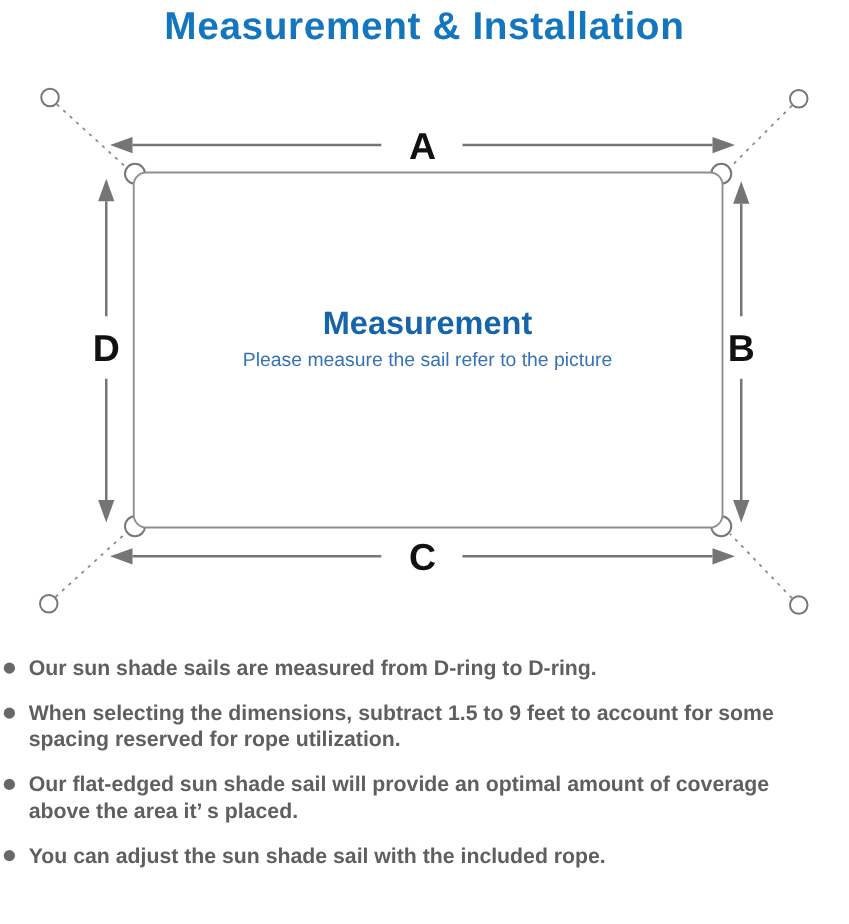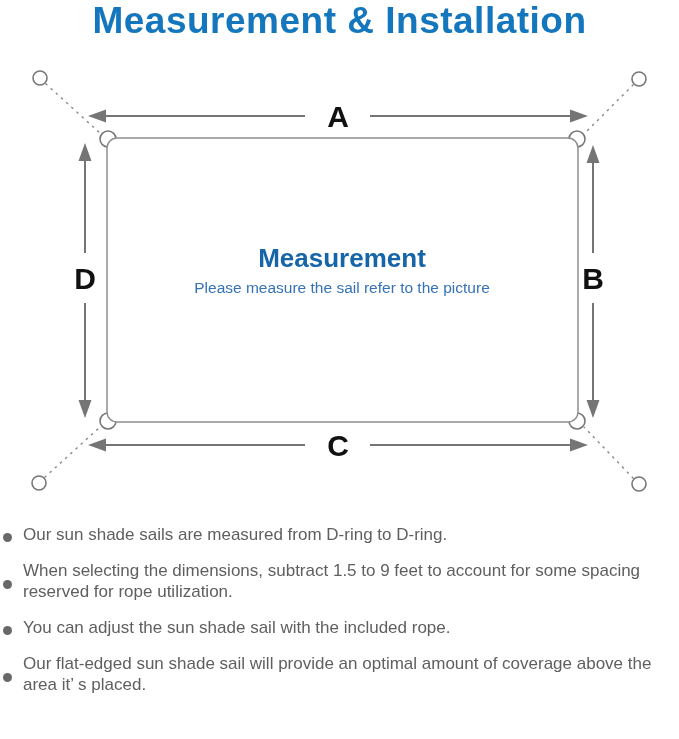--- a/index.html
+++ b/index.html
@@ -15,21 +15,21 @@
     background: #ffffff;
     overflow: hidden;
   }
   .page-title {
     position: absolute;
     top: 0;
     left: 0;
     width: 100%;
     margin: 0;
     text-align: center;
-    font-size: 37px;
+    font-size: 31px;
     font-weight: bold;
     letter-spacing: 0.5px;
     color: #1476bd;
     line-height: 42px;
   }
   .diagram-svg {
     position: absolute;
     top: 0;
     left: 0;
   }
@@ -45,22 +45,23 @@
     position: absolute;
     top: 524px;
     left: 0;
     width: 669px;
     margin: 0;
     padding: 0 10px 0 0;
     list-style: none;
   }
   .notes-list li {
     display: flex;
-    align-items: center;
+    align-items: flex-start;
     margin-bottom: 15px;
+    font-weight: bold;
   }
   .bullet-dot {
     flex: 0 0 auto;
     width: 9px;
     height: 9px;
     border-radius: 50%;
     background: #686868;
     margin: 6px 11px 0 3px;
   }
   .note-text {
@@ -135,21 +136,21 @@
     <li>
       <span class="bullet-dot"></span>
       <span class="note-text">Our sun shade sails are measured from D-ring to D-ring.</span>
     </li>
     <li>
       <span class="bullet-dot"></span>
       <span class="note-text">When selecting the dimensions, subtract 1.5 to 9 feet to account for some spacing reserved for rope utilization.</span>
     </li>
     <li>
       <span class="bullet-dot"></span>
-      <span class="note-text">You can adjust the sun shade sail with the included rope.</span>
+      <span class="note-text">Our flat-edged sun shade sail will provide an optimal amount of coverage above the area it’ s placed.</span>
     </li>
     <li>
       <span class="bullet-dot"></span>
-      <span class="note-text">Our flat-edged sun shade sail will provide an optimal amount of coverage above the area it’ s placed.</span>
+      <span class="note-text">You can adjust the sun shade sail with the included rope.</span>
     </li>
   </ul>
 
 </div>
 
 </body></html>

